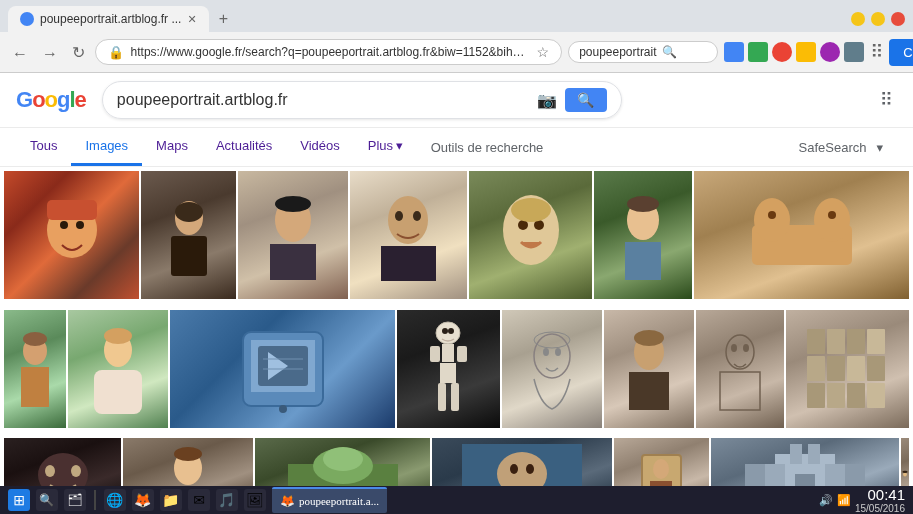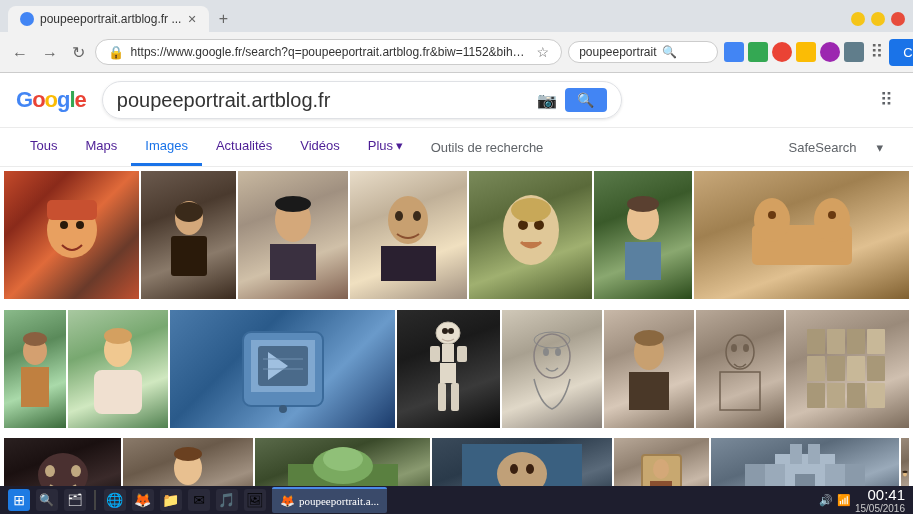--- a/index.html
+++ b/index.html
@@ -117,21 +117,21 @@
       border: 1px solid #dfe1e5;
       border-radius: 24px;
       padding: 6px 14px;
       gap: 8px;
       box-shadow: 0 1px 3px rgba(0,0,0,0.1);
     }
     .search-input {
       flex: 1;
       border: none;
       outline: none;
-      font-size: 20px;
+      font-size: 16px;
       color: #333;
     }
     .search-btn {
       background: none;
       border: none;
       cursor: pointer;
       color: #4285f4;
       font-size: 16px;
     }
     .header-icons {
@@ -182,21 +182,21 @@
     }
     .nav-tab.plus { display: flex; align-items: center; gap: 3px; }
     .safe-search {
       margin-left: auto;
       font-size: 13px;
       color: #5f6368;
       cursor: pointer;
       padding: 10px 14px;
       display: flex;
       align-items: center;
-      gap: 20px;
+      gap: 10px;
     }
     .tools-btn {
       padding: 10px 14px;
       font-size: 13px;
       color: #5f6368;
       cursor: pointer;
       white-space: nowrap;
     }
 
     
@@ -326,22 +326,22 @@
       <button class="search-btn" style="background:#4285f4;color:white;border:none;border-radius:4px;padding:4px 12px;cursor:pointer;font-size:14px;">🔍</button>
     </div>
 
     <div class="header-icons">
       <button class="header-icon-btn">⠿</button>
     </div>
   </div>
 
   <div class="nav-tabs">
     <a class="nav-tab">Tous</a>
+    <a class="nav-tab active">Images</a>
     <a class="nav-tab">Maps</a>
-    <a class="nav-tab active">Images</a>
     <a class="nav-tab">Actualités</a>
     <a class="nav-tab">Vidéos</a>
     <a class="nav-tab plus">
       <span>Plus</span>
       <span>▾</span>
     </a>
     <a class="tools-btn">Outils de recherche</a>
     <div class="safe-search">
       <span>SafeSearch</span>
       <span>▾</span>

